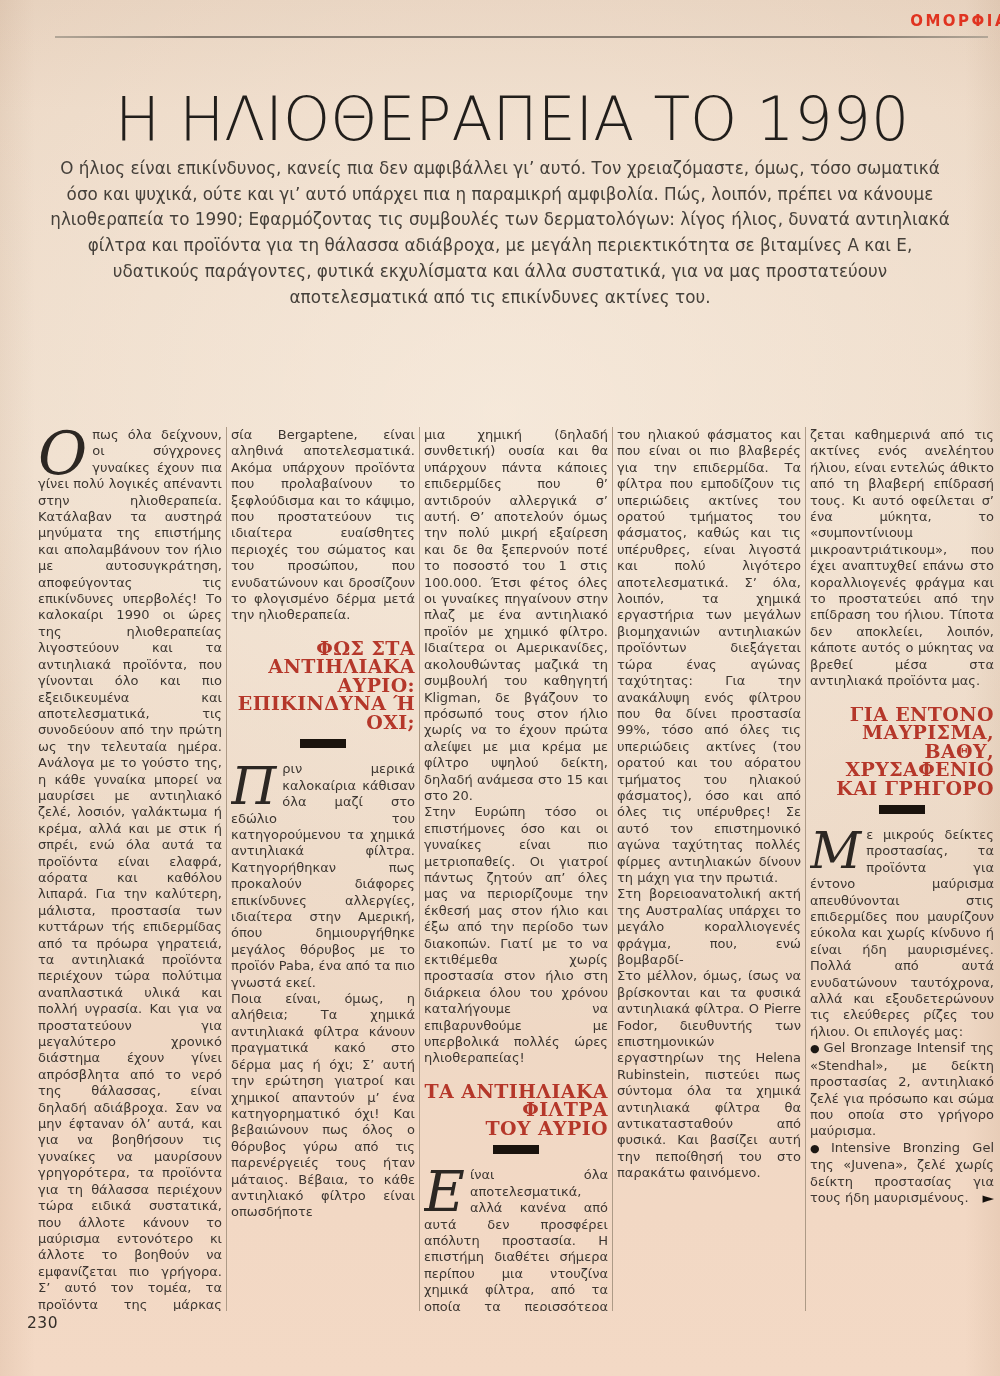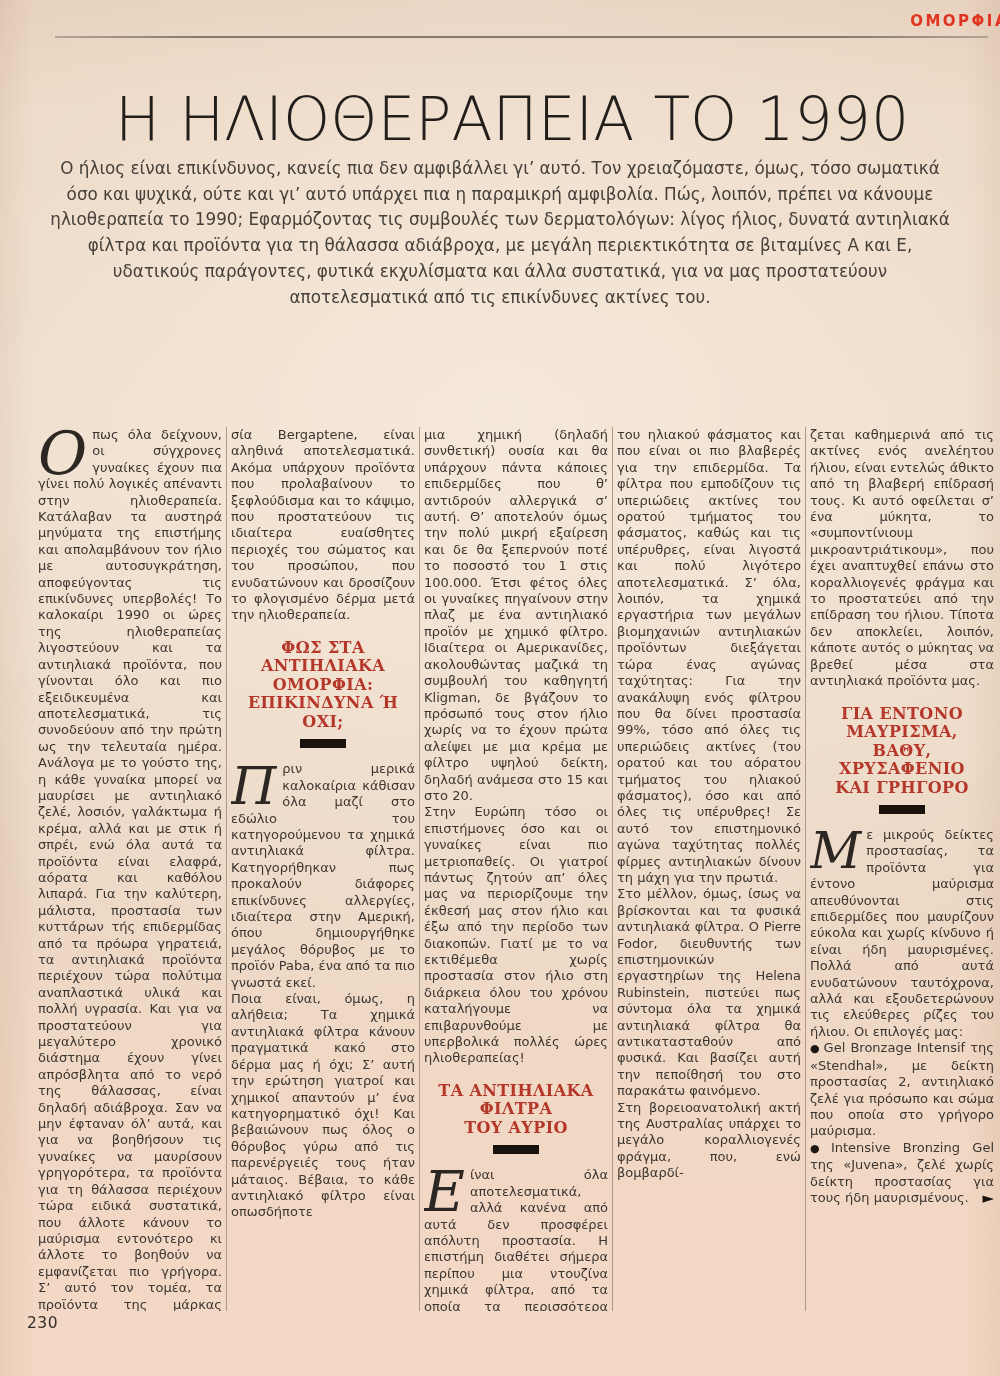--- a/index.html
+++ b/index.html
@@ -54,23 +54,23 @@
     font-family:"DejaVu Serif","Liberation Serif",serif;
     font-style:italic;font-weight:400;
     color:#2c2723;
   }
   .dc-o{font-size:60px;line-height:46px;margin:3px 5px 0 0;}
   .dc-p{font-size:52px;line-height:42px;margin:4px 6px 0 0;}
   .dc-e{font-size:56px;line-height:44px;margin:3px 5px 0 0;}
   .dc-m{font-size:50px;line-height:40px;margin:4px 5px 0 0;}
   .cat-head{
     margin:15px 0 0 0;
-    text-align:center;
+    text-align:right;
     font-family:"DejaVu Serif","Liberation Serif",serif;
-    font-weight:bold;font-size:16px;line-height:18.5px;
+    font-weight:bold;font-size:19px;line-height:18.5px;
     letter-spacing:0.4px;color:#b5372a;
   }
   .cat-head span{display:block;}
   .head-bar{width:46px;height:9px;background:#1a130d;margin:8px auto 13px auto;}
   .item{margin-top:3px;}
   .bullet{font-size:11px;margin-right:3px;color:#1c1713;}
   .flow-arrow{
     text-align:right;margin-top:-15px;
     font-size:15px;color:#15100c;line-height:15px;
   }
@@ -94,21 +94,21 @@
     <div class="col">
       <p><span class="dropcap dc-o">Ο</span><span>πως όλα δείχνουν, οι σύγχρονες γυναίκες έχουν πια γίνει πολύ λογικές απέναντι στην ηλιοθεραπεία. Κατάλαβαν τα αυστηρά μηνύματα της επιστήμης και απολαμβάνουν τον ήλιο με αυτοσυγκράτηση, αποφεύγοντας τις επικίνδυνες υπερβολές! Το καλοκαίρι 1990 οι ώρες της ηλιοθεραπείας λιγοστεύουν και τα αντιηλιακά προϊόντα, που γίνονται όλο και πιο εξειδικευμένα και αποτελεσματικά, τις συνοδεύουν από την πρώτη ως την τελευταία ημέρα. Ανάλογα με το γούστο της, η κάθε γυναίκα μπορεί να μαυρίσει με αντιηλιακό ζελέ, λοσιόν, γαλάκτωμα ή κρέμα, αλλά και με στικ ή σπρέι, ενώ όλα αυτά τα προϊόντα είναι ελαφρά, αόρατα και καθόλου λιπαρά. Για την καλύτερη, μάλιστα, προστασία των κυττάρων τής επιδερμίδας από τα πρόωρα γηρατειά, τα αντιηλιακά προϊόντα περιέχουν τώρα πολύτιμα αναπλαστικά υλικά και πολλή υγρασία. Και για να προστατεύουν για μεγαλύτερο χρονικό διάστημα έχουν γίνει απρόσβλητα από το νερό της θάλασσας, είναι δηλαδή αδιάβροχα. Σαν να μην έφταναν όλ’ αυτά, και για να βοηθήσουν τις γυναίκες να μαυρίσουν γρηγορότερα, τα προϊόντα για τη θάλασσα περιέχουν τώρα ειδικά συστατικά, που άλλοτε κάνουν το μαύρισμα εντονότερο κι άλλοτε το βοηθούν να εμφανίζεται πιο γρήγορα. Σ’ αυτό τον τομέα, τα προϊόντα της μάρκας Bergasol, που περιέχουν την ου-</span></p>
     </div>
 
     <div class="vrule"></div>
 
     <div class="col">
       <p>σία Bergaptene, είναι αληθινά αποτελεσματικά. Ακόμα υπάρχουν προϊόντα που προλαβαίνουν το ξεφλούδισμα και το κάψιμο, που προστατεύουν τις ιδιαίτερα ευαίσθητες περιοχές του σώματος και του προσώπου, που ενυδατώνουν και δροσίζουν το φλογισμένο δέρμα μετά την ηλιοθεραπεία.</p>
       <h3 class="cat-head">
         <span>ΦΩΣ ΣΤΑ ΑΝΤΙΗΛΙΑΚΑ</span>
-        <span>ΟΜΟΡΦΙΑ:</span>
+        <span>ΑΥΡΙΟ:</span>
         <span>ΕΠΙΚΙΝΔΥΝΑ Ή ΟΧΙ;</span>
       </h3>
       <div class="head-bar"></div>
       <p><span class="dropcap dc-p">Π</span><span>ριν μερικά καλοκαίρια κάθισαν όλα μαζί στο εδώλιο του κατηγορούμενου τα χημικά αντιηλιακά φίλτρα. Κατηγορήθηκαν πως προκαλούν διάφορες επικίνδυνες αλλεργίες, ιδιαίτερα στην Αμερική, όπου δημιουργήθηκε μεγάλος θόρυβος με το προϊόν Paba, ένα από τα πιο γνωστά εκεί.</span></p>
       <p>Ποια είναι, όμως, η αλήθεια; Τα χημικά αντιηλιακά φίλτρα κάνουν πραγματικά κακό στο δέρμα μας ή όχι; Σ’ αυτή την ερώτηση γιατροί και χημικοί απαντούν μ’ ένα κατηγορηματικό όχι! Και βεβαιώνουν πως όλος ο θόρυβος γύρω από τις παρενέργειές τους ήταν μάταιος. Βέβαια, το κάθε αντιηλιακό φίλτρο είναι οπωσδήποτε</p>
     </div>
 
     <div class="vrule"></div>
 
     <div class="col">
@@ -119,22 +119,22 @@
         <span>ΤΟΥ ΑΥΡΙΟ</span>
       </h3>
       <div class="head-bar"></div>
       <p><span class="dropcap dc-e">Ε</span><span>ίναι όλα αποτελεσματικά, αλλά κανένα από αυτά δεν προσφέρει απόλυτη προστασία. Η επιστήμη διαθέτει σήμερα περίπου μια ντουζίνα χημικά φίλτρα, από τα οποία τα περισσότερα εμποδίζουν τις υπεριώδεις ακτίνες που βρίσκονται στο αόρατο τμήμα</span></p>
     </div>
 
     <div class="vrule"></div>
 
     <div class="col">
       <p>του ηλιακού φάσματος και που είναι οι πιο βλαβερές για την επιδερμίδα. Τα φίλτρα που εμποδίζουν τις υπεριώδεις ακτίνες του ορατού τμήματος του φάσματος, καθώς και τις υπέρυθρες, είναι λιγοστά και πολύ λιγότερο αποτελεσματικά. Σ’ όλα, λοιπόν, τα χημικά εργαστήρια των μεγάλων βιομηχανιών αντιηλιακών προϊόντων διεξάγεται τώρα ένας αγώνας ταχύτητας: Για την ανακάλυψη ενός φίλτρου που θα δίνει προστασία 99%, τόσο από όλες τις υπεριώδεις ακτίνες (του ορατού και του αόρατου τμήματος του ηλιακού φάσματος), όσο και από όλες τις υπέρυθρες! Σε αυτό τον επιστημονικό αγώνα ταχύτητας πολλές φίρμες αντιηλιακών δίνουν τη μάχη για την πρωτιά.</p>
+      <p>Στη βορειοανατολική ακτή της Αυστραλίας υπάρχει το μεγάλο κοραλλιογενές φράγμα, που, ενώ βομβαρδί-</p>
       <p>Στο μέλλον, όμως, ίσως να βρίσκονται και τα φυσικά αντιηλιακά φίλτρα. Ο Pierre Fodor, διευθυντής των επιστημονικών εργαστηρίων της Helena Rubinstein, πιστεύει πως σύντομα όλα τα χημικά αντιηλιακά φίλτρα θα αντικατασταθούν από φυσικά. Και βασίζει αυτή την πεποίθησή του στο παρακάτω φαινόμενο.</p>
-      <p>Στη βορειοανατολική ακτή της Αυστραλίας υπάρχει το μεγάλο κοραλλιογενές φράγμα, που, ενώ βομβαρδί-</p>
     </div>
 
     <div class="vrule"></div>
 
     <div class="col">
       <p>ζεται καθημερινά από τις ακτίνες ενός ανελέητου ήλιου, είναι εντελώς άθικτο από τη βλαβερή επίδρασή τους. Κι αυτό οφείλεται σ’ ένα μύκητα, το «συμποντίνιουμ μικροαντριάτικουμ», που έχει αναπτυχθεί επάνω στο κοραλλιογενές φράγμα και το προστατεύει από την επίδραση του ήλιου. Τίποτα δεν αποκλείει, λοιπόν, κάποτε αυτός ο μύκητας να βρεθεί μέσα στα αντιηλιακά προϊόντα μας.</p>
       <h3 class="cat-head">
         <span>ΓΙΑ ΕΝΤΟΝΟ ΜΑΥΡΙΣΜΑ,</span>
         <span>ΒΑΘΥ, ΧΡΥΣΑΦΕΝΙΟ</span>
         <span>ΚΑΙ ΓΡΗΓΟΡΟ</span>

